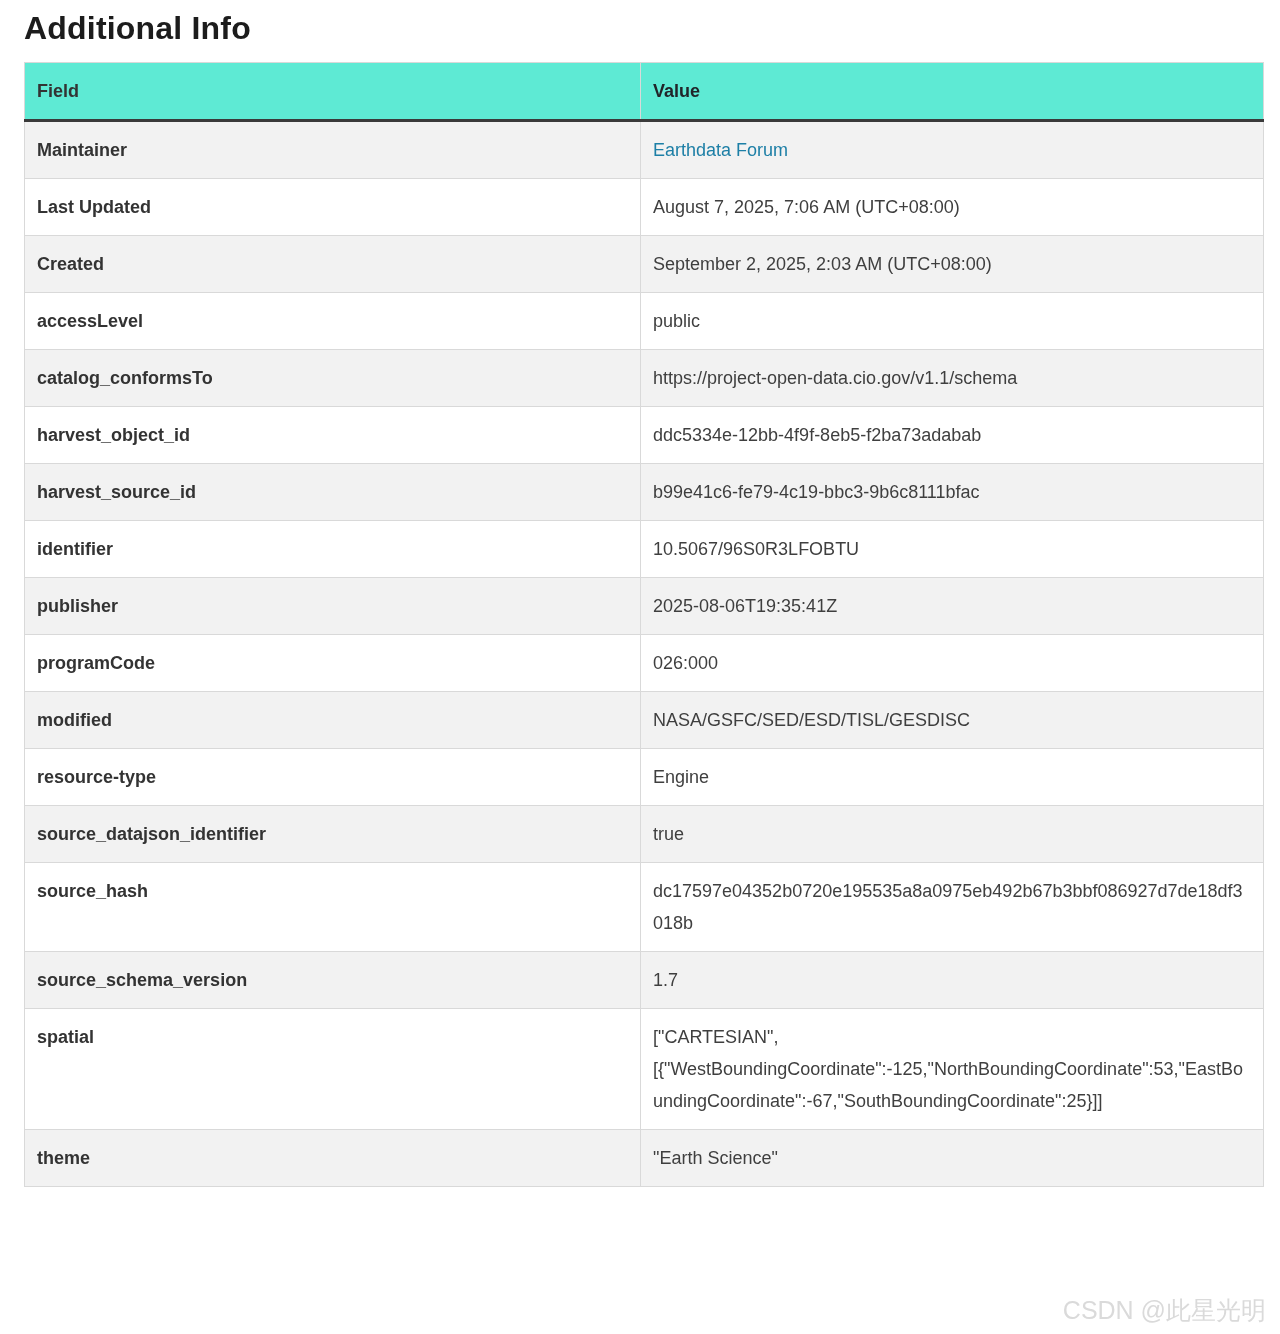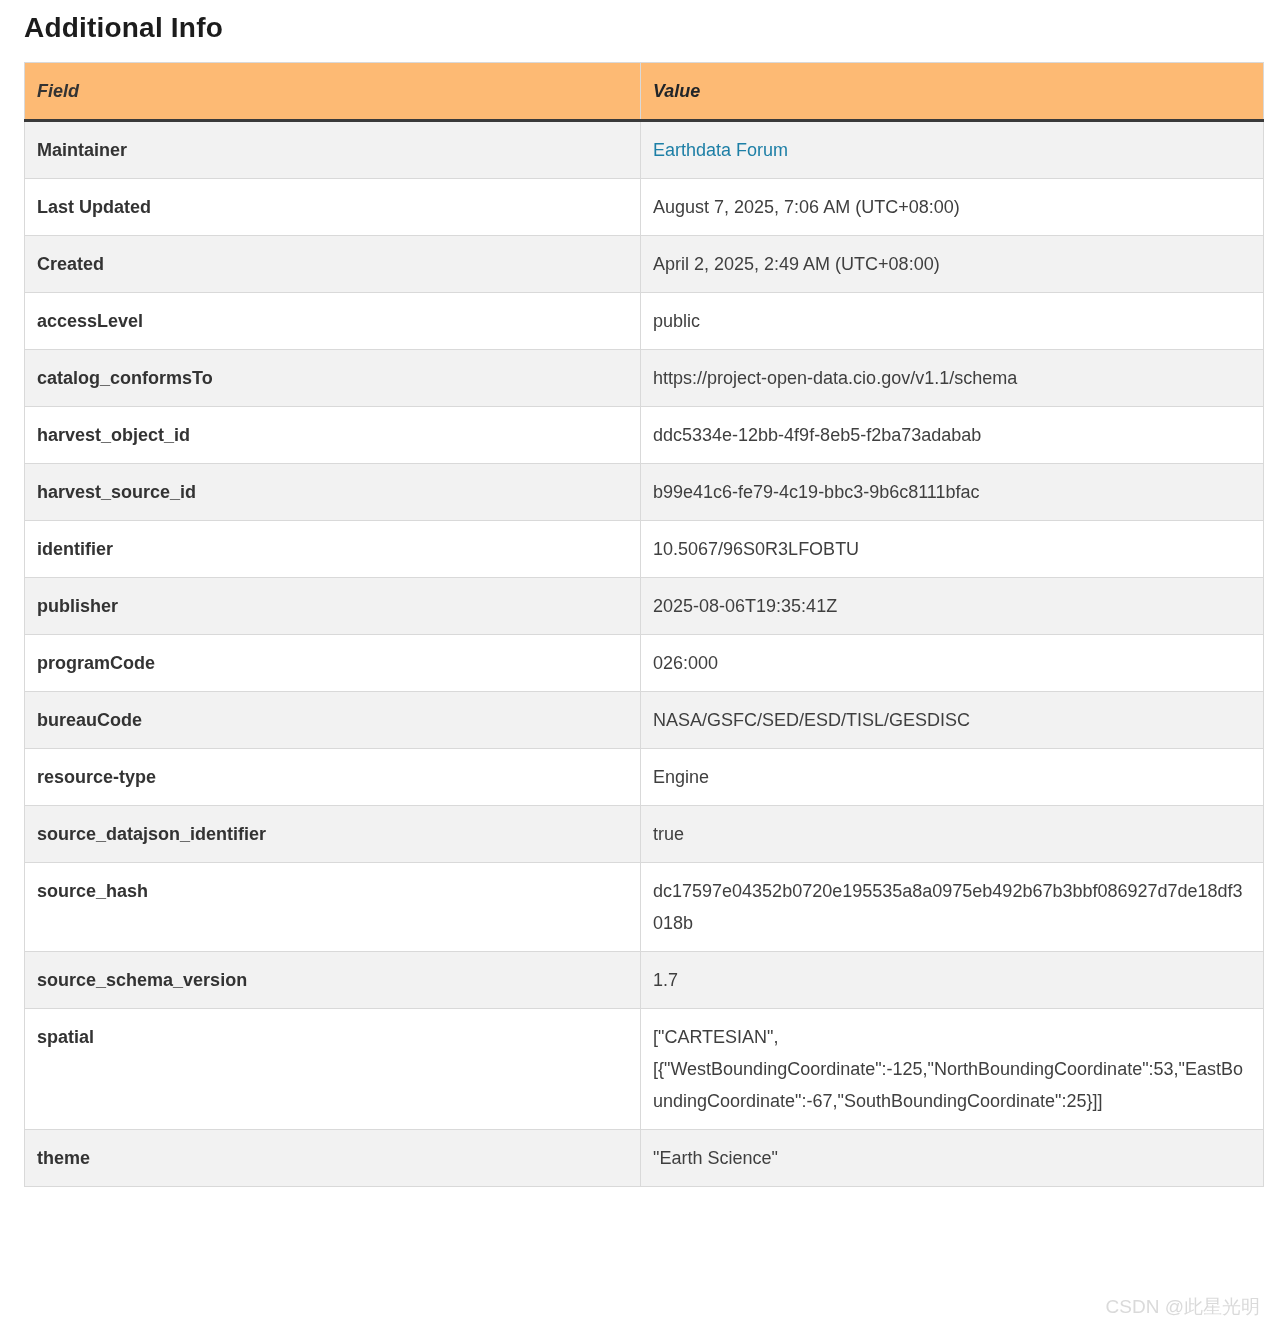--- a/index.html
+++ b/index.html
@@ -18,21 +18,21 @@
     font-family:"Liberation Sans","DejaVu Sans",sans-serif;
     width:1280px;
     min-height:1334px;
     position:relative;
     overflow:hidden;
   }
   .wrap{
     margin:0 16px 0 24px;
   }
   h1.page-title{
-    font-size:28px;
+    font-size:32px;
     line-height:34px;
     font-weight:700;
     color:var(--title-color);
     margin:11px 0 17px 0;
     letter-spacing:.2px;
   }
   table.info-table{
     width:100%;
     border-collapse:collapse;
     font-size:18px;
@@ -41,22 +41,21 @@
     border:1px solid var(--border);
     padding:12px 12px;
     line-height:32px;
     vertical-align:top;
     text-align:left;
   }
   .info-table thead th{
     font-weight:700;
     color:#212529;
     border-bottom:3px solid var(--heavy-border);
-    background:#fdba74;
-    font-style:italic;
+    background:#5eead4;
   }
   .info-table tbody tr:nth-child(odd){background:var(--stripe);}
   .info-table tbody tr:nth-child(even){background:#ffffff;}
   .info-table th.field-cell{
     width:49.8%;
     font-weight:700;
     color:var(--field-color);
   }
   .info-table td.value-cell{
     color:var(--value-color);
@@ -66,22 +65,22 @@
     margin-left:13px;
   }
   .value-text{overflow-wrap:break-word;}
   .value-text.link{
     color:var(--link-color);
     cursor:pointer;
   }
   .watermark{
     position:absolute;
     top:1294px;
-    right:20px;
-    font-size:19px;
+    right:14px;
+    font-size:25px;
     color:var(--watermark-color);
     text-shadow:1px 1px 0 #ffffff;
     white-space:nowrap;
     pointer-events:none;
   }
 </style>
 </head>
 <body>
 
 <div class="wrap">
@@ -106,21 +105,21 @@
   <tr>
     <th class="field-cell">Last Updated</th>
     <td class="value-cell">
       <span class="value-text">August 7, 2025, 7:06 AM (UTC+08:00)</span>
     </td>
   </tr>
 
   <tr>
     <th class="field-cell">Created</th>
     <td class="value-cell">
-      <span class="value-text">April 2, 2025, 2:49 AM (UTC+08:00)</span>
+      <span class="value-text">September 2, 2025, 2:03 AM (UTC+08:00)</span>
     </td>
   </tr>
 
   <tr>
     <th class="field-cell">accessLevel</th>
     <td class="value-cell">
       <span class="value-text">public</span>
     </td>
   </tr>
 
@@ -162,21 +161,21 @@
   </tr>
 
   <tr>
     <th class="field-cell">programCode</th>
     <td class="value-cell">
       <span class="value-text">026:000</span>
     </td>
   </tr>
 
   <tr>
-    <th class="field-cell">bureauCode</th>
+    <th class="field-cell">modified</th>
     <td class="value-cell">
       <span class="value-text">NASA/GSFC/SED/ESD/TISL/GESDISC</span>
     </td>
   </tr>
 
   <tr>
     <th class="field-cell">resource-type</th>
     <td class="value-cell">
       <span class="value-text">Engine</span>
     </td>

